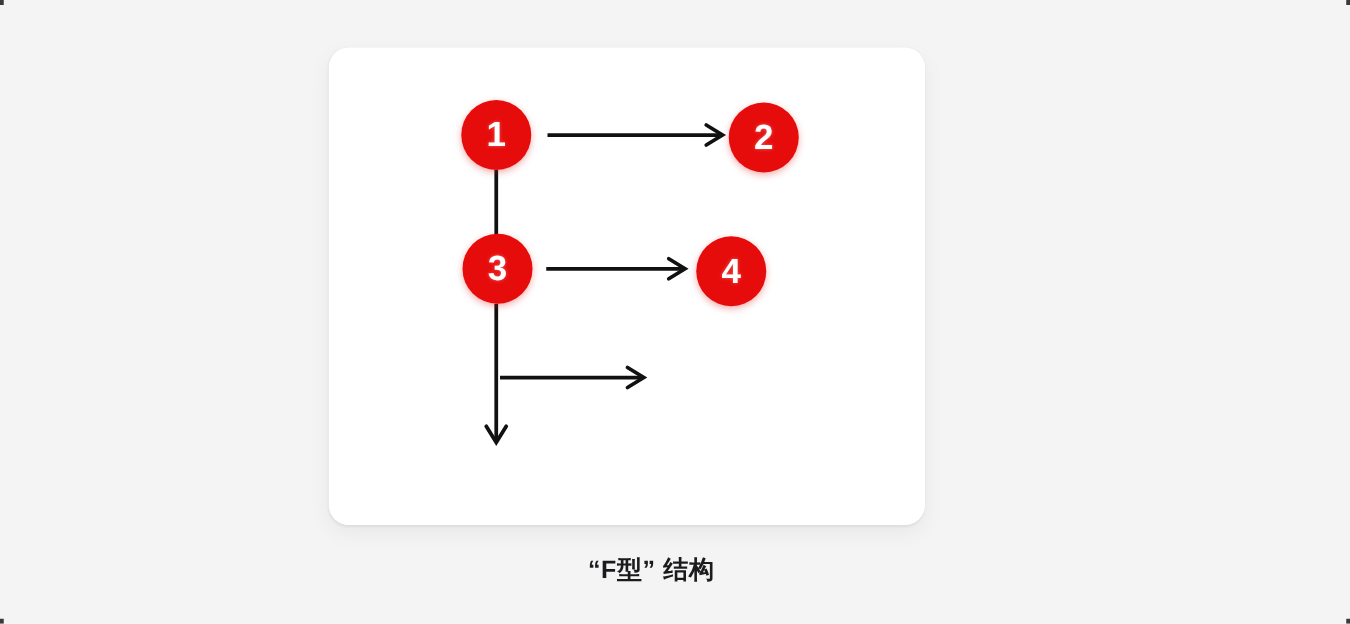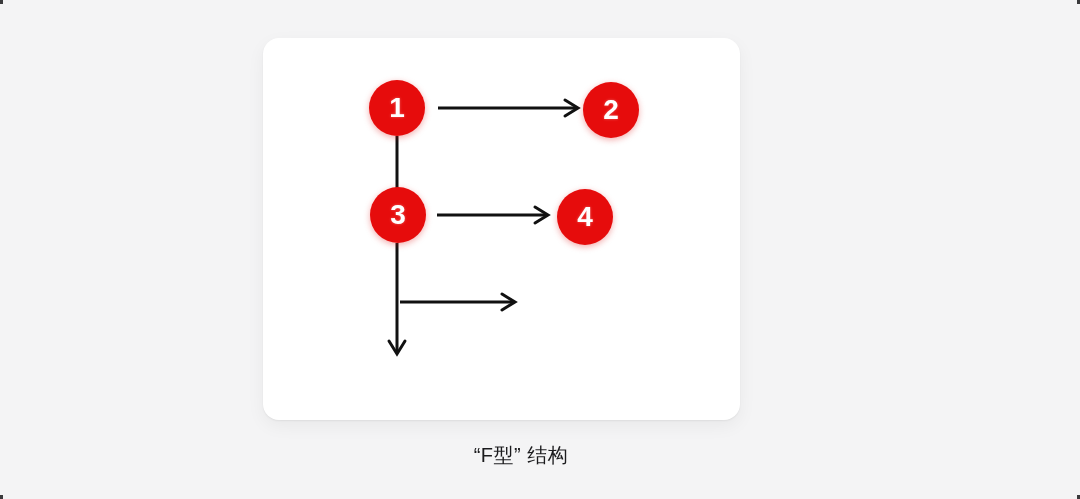--- a/index.html
+++ b/index.html
@@ -52,21 +52,21 @@
   .node-2 { left: 583px; top: 82px; }
   .node-3 { left: 370px; top: 187px; }
   .node-4 { left: 557px; top: 189px; }
   .caption {
     position: absolute;
     left: 521px;
     top: 442px;
     transform: translateX(-50%);
     white-space: nowrap;
     font-size: 20px;
-    font-weight: 400;
+    font-weight: 700;
     color: #1b1b1d;
     letter-spacing: 0.5px;
   }
   .corner-dot {
     position: absolute;
     width: 3px;
     height: 4px;
     background: #3a3a3c;
   }
   .corner-dot.tl { left: 0; top: 0; }

